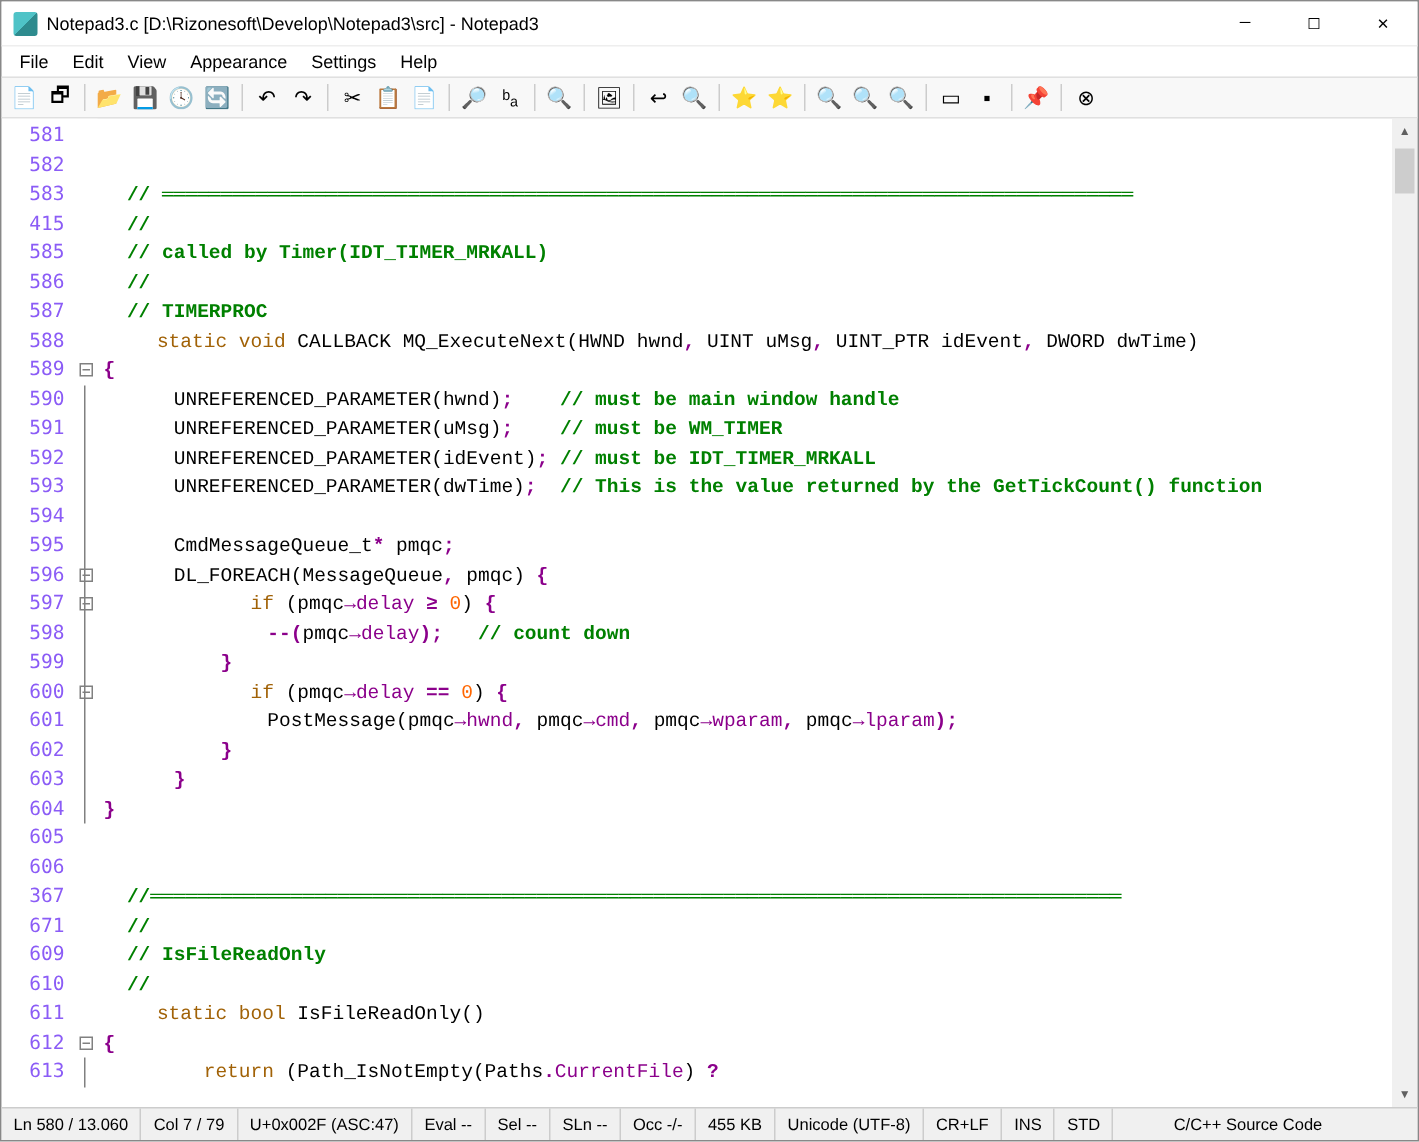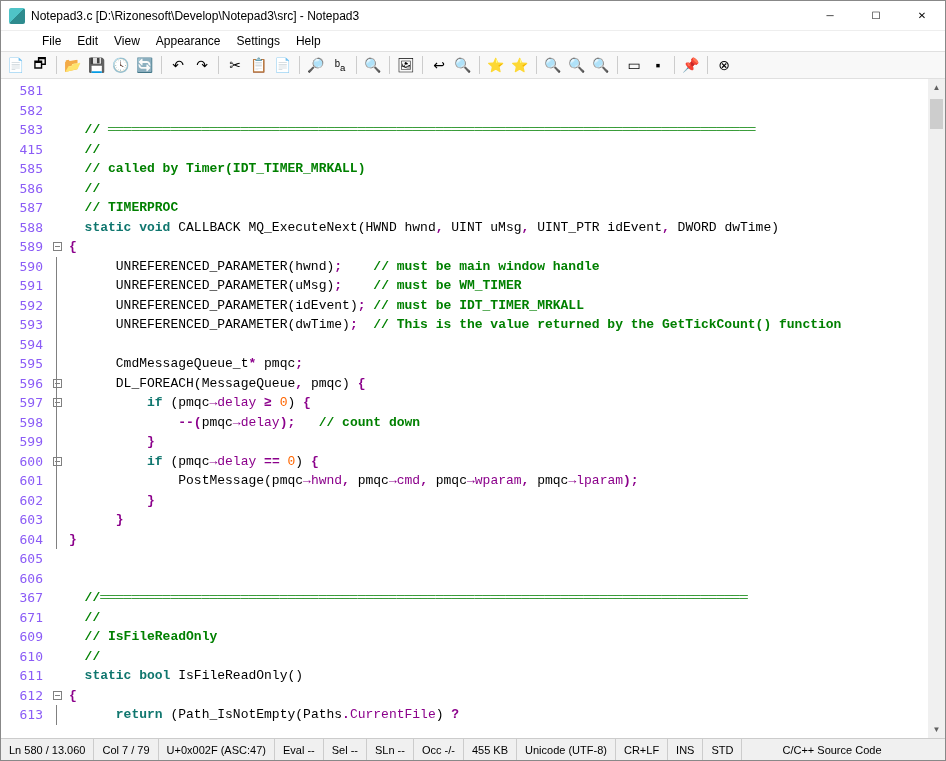--- a/index.html
+++ b/index.html
@@ -37,21 +37,20 @@
   font-family: "Segoe UI Symbol", sans-serif;
   font-size: 10px;
 }
 
 
 .menubar {
   height: 20px;
   display: flex;
   align-items: center;
   padding: 0 4px;
-  margin-left: 29px;
 }
 .menubar .menu-item { padding: 2px 8px; cursor: default; }
 
 
 .toolbar {
   height: 28px;
   display: flex;
   align-items: center;
   padding: 2px 4px;
   gap: 2px;
@@ -144,21 +143,21 @@
   position: absolute;
   left: 0; right: 0; height: 17px;
   display: flex; align-items: center; justify-content: center;
   font-size: 8px; color: #606060;
 }
 .scrollbar-v .arrow.up { top: 0; }
 .scrollbar-v .arrow.down { bottom: 0; }
 
 
 .c-comment { color: #008000; font-weight: bold; }
-.c-kw { color: #0f766e; font-weight: bold; }
+.c-kw { color: #a16207; font-weight: normal; margin-left: 20px; }
 .c-id { color: #000000; }
 .c-op { color: #8b008b; font-weight: bold; }
 .c-num { color: #ff6600; }
 .c-brace { color: #8b008b; font-weight: bold; }
 .c-arrow { color: #8b008b; font-weight: bold; }
 .c-paren { color: #000000; }
 .c-member { color: #8b008b; }
 
 
 .statusbar {

